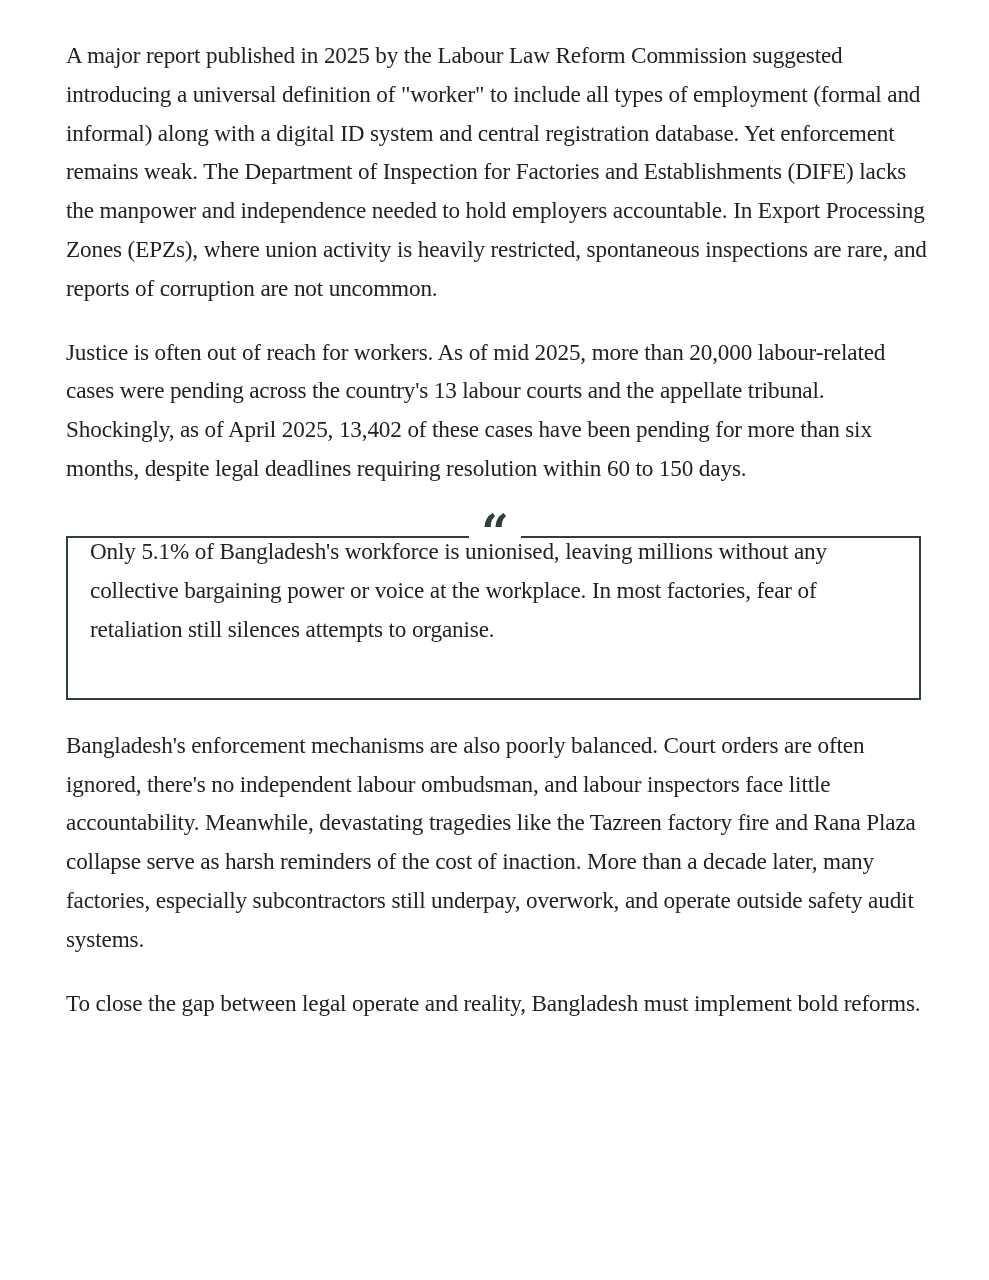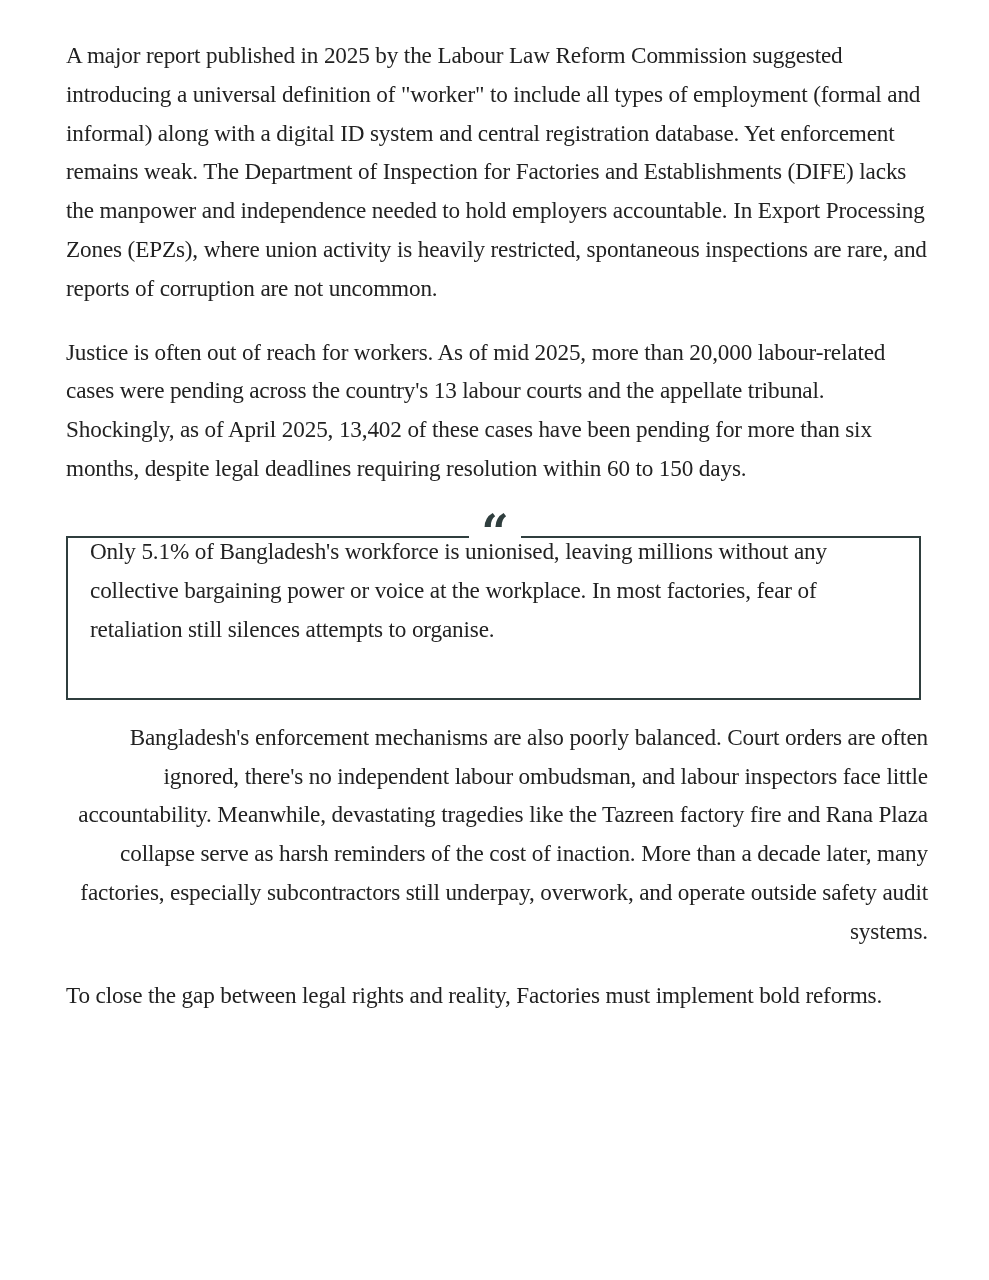--- a/index.html
+++ b/index.html
@@ -22,30 +22,30 @@
     position: absolute; left: 403px; top: -10px; width: 52px; height: 40px;
     background: #ffffff; text-align: center;
     font-family: "DejaVu Serif", serif; font-weight: bold; font-size: 48px;
     line-height: 52px; color: #2f3e3e;
   }
   .quote-text {
     position: absolute; left: 24px; top: 16px; width: 810px;
     font-family: "Liberation Serif", "DejaVu Serif", serif;
     font-size: 23.2px; line-height: 39px; color: #222222;
   }
-  .p3 { margin-top: 24px; margin-bottom: 25px; text-align: right; }
+  .p3 { margin-top: 32px; margin-bottom: 25px; }
 </style>
 </head>
 <body>
 
 <div class="article">
   <p class="para p1">A major report published in 2025 by the Labour Law Reform Commission suggested introducing a universal definition of "worker" to include all types of employment (formal and informal) along with a digital ID system and central registration database. Yet enforcement remains weak. The Department of Inspection for Factories and Establishments (DIFE) lacks the manpower and independence needed to hold employers accountable. In Export Processing Zones (EPZs), where union activity is heavily restricted, spontaneous inspections are rare, and reports of corruption are not uncommon.</p>
   <p class="para p2">Justice is often out of reach for workers. As of mid 2025, more than 20,000 labour-related cases were pending across the country's 13 labour courts and the appellate tribunal. Shockingly, as of April 2025, 13,402 of these cases have been pending for more than six months, despite legal deadlines requiring resolution within 60 to 150 days.</p>
 
   <div class="quote-wrap">
     <div class="quote-box"></div>
     <div class="quote-mark">“</div>
     <div class="quote-text">Only 5.1% of Bangladesh's workforce is unionised, leaving millions without any collective bargaining power or voice at the workplace. In most factories, fear of retaliation still silences attempts to organise.</div>
   </div>
 
   <p class="para p3">Bangladesh's enforcement mechanisms are also poorly balanced. Court orders are often ignored, there's no independent labour ombudsman, and labour inspectors face little accountability. Meanwhile, devastating tragedies like the Tazreen factory fire and Rana Plaza collapse serve as harsh reminders of the cost of inaction. More than a decade later, many factories, especially subcontractors still underpay, overwork, and operate outside safety audit systems.</p>
-  <p class="para p4">To close the gap between legal rights and reality, Factories must implement bold reforms.</p>
+  <p class="para p4">To close the gap between legal operate and reality, Bangladesh must implement bold reforms.</p>
 </div>
 
 </body></html>

